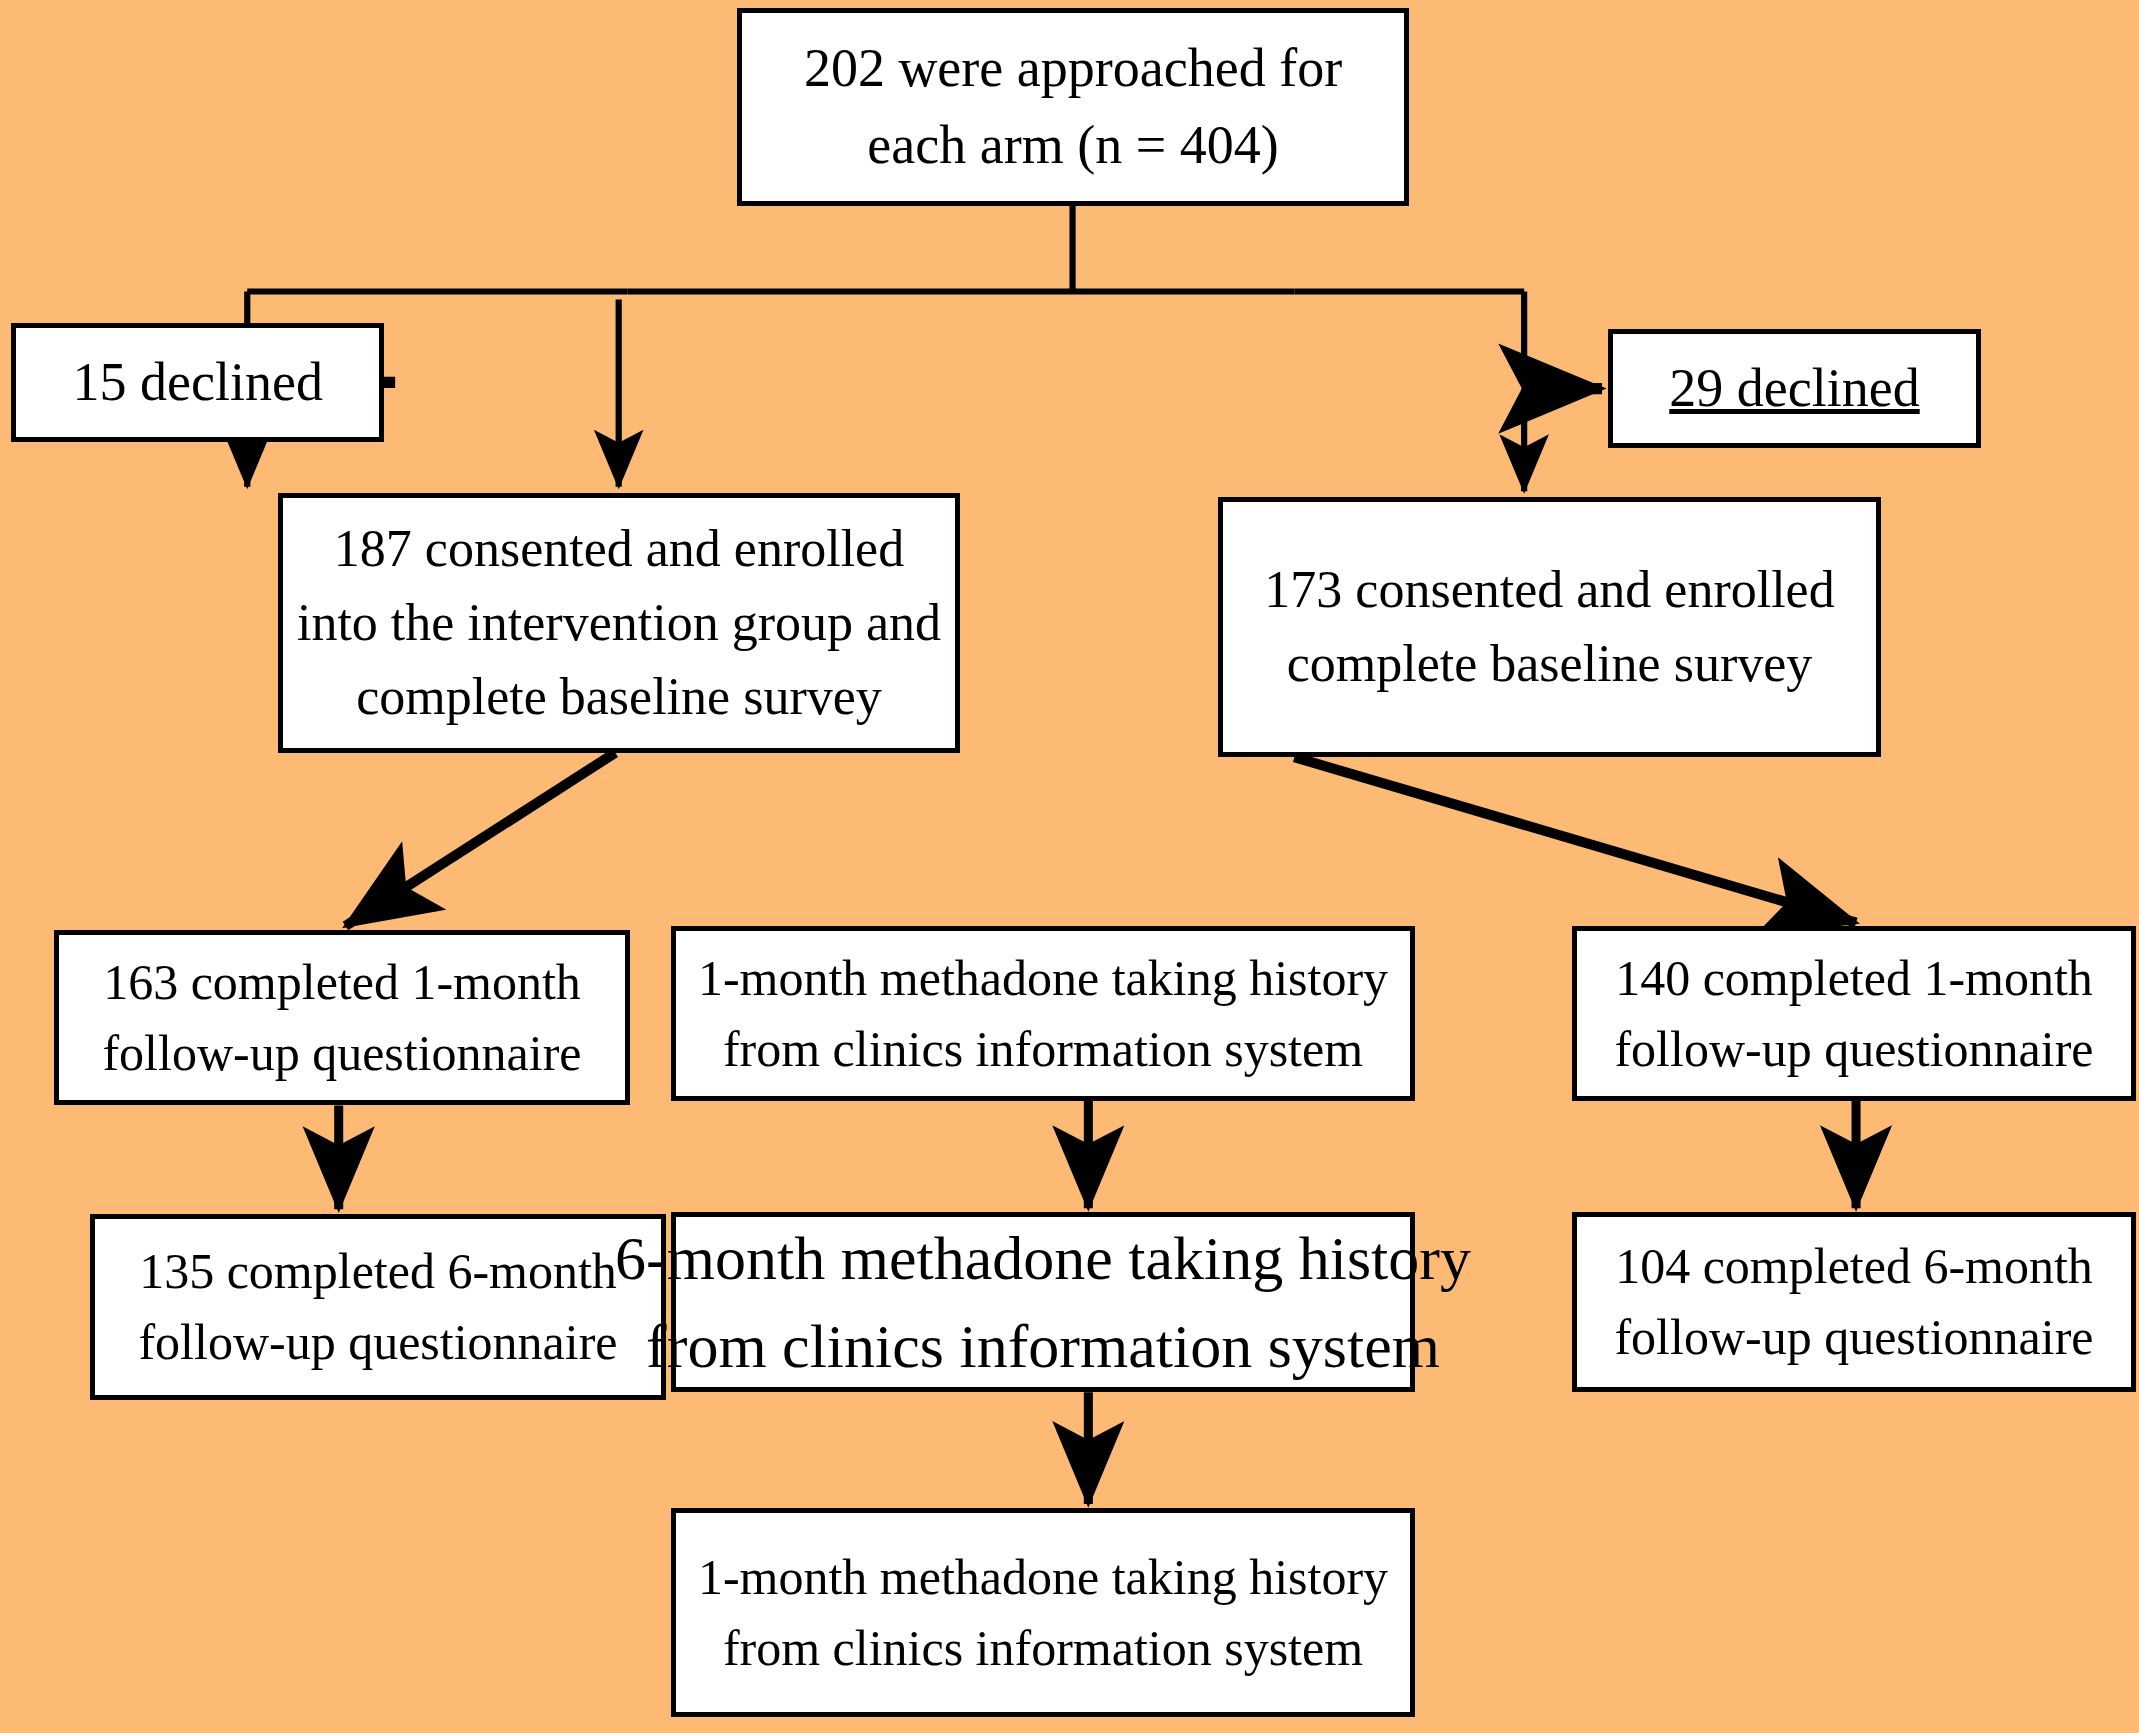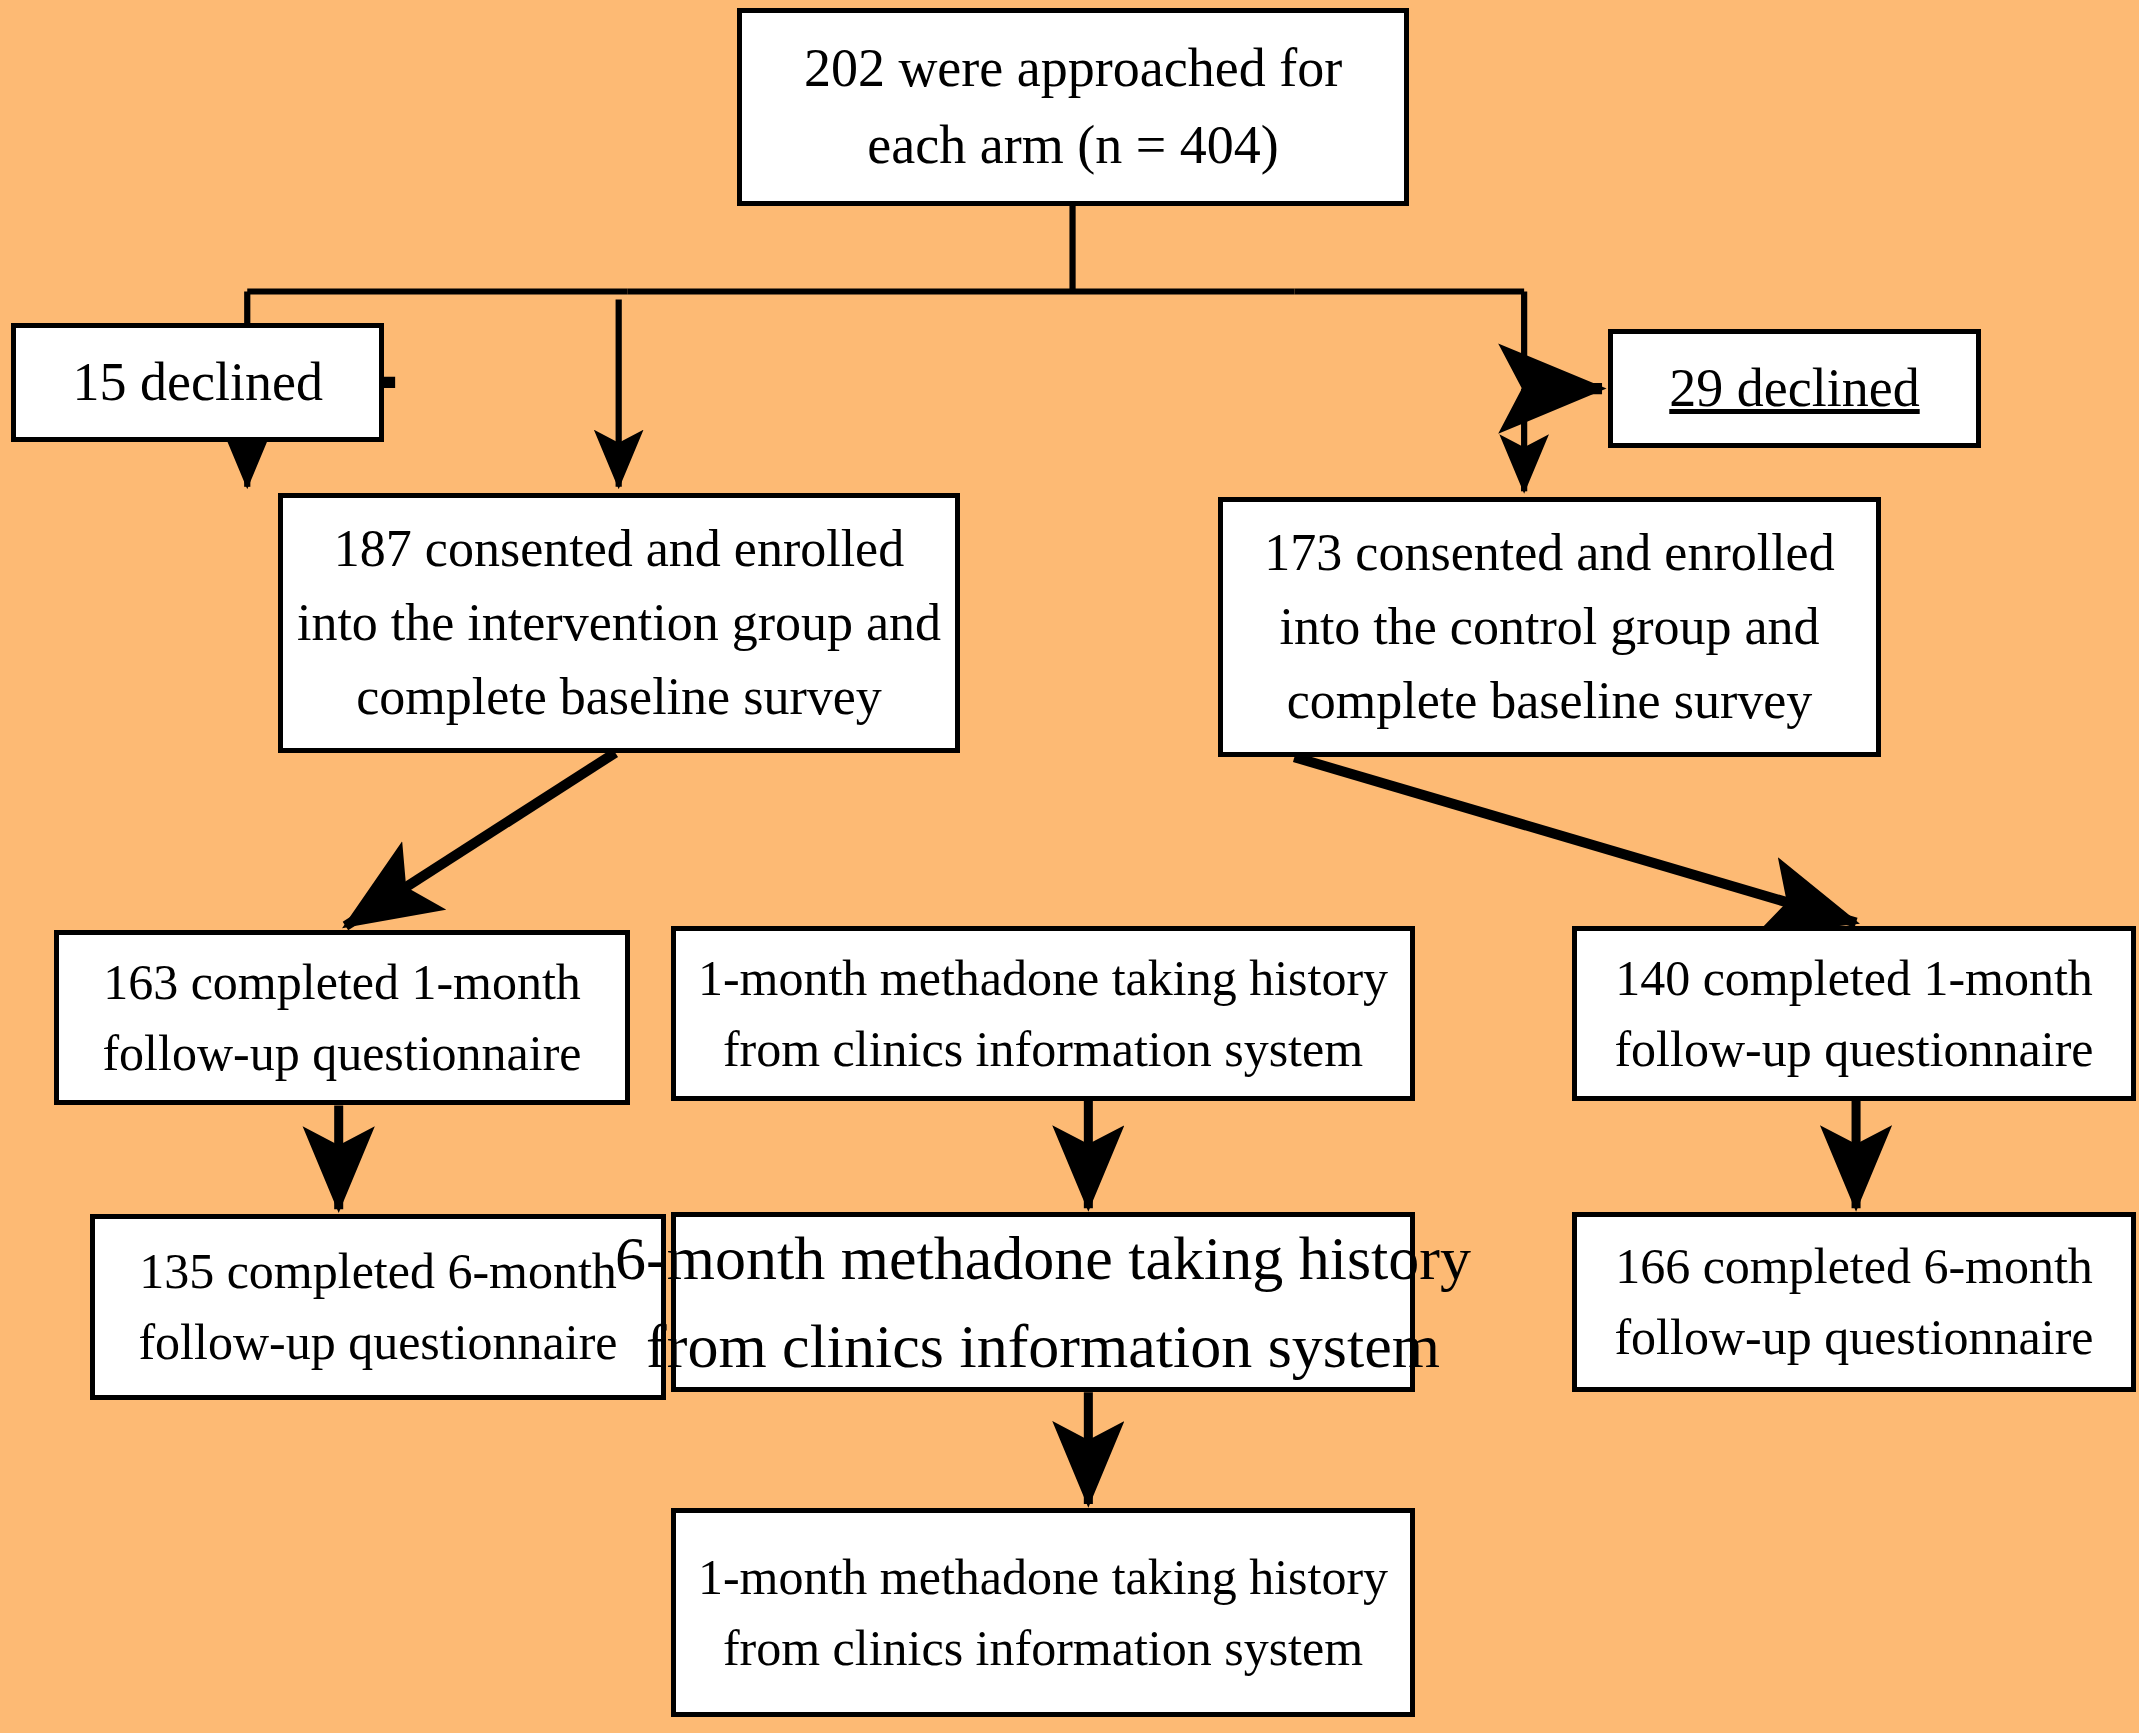--- a/index.html
+++ b/index.html
@@ -159,21 +159,20 @@
   </div>
 
   <div class="node" id="box-intervention">
     <span class="line">187 consented and enrolled</span>
     <span class="line">into the intervention group and</span>
     <span class="line">complete baseline survey</span>
   </div>
 
   <div class="node" id="box-control">
     <span class="line">173 consented and enrolled</span>
-    <span class="line">into the control group and</span>
     <span class="line">complete baseline survey</span>
   </div>
 
   <div class="node" id="box-fu1-left">
     <span class="line">163 completed 1-month</span>
     <span class="line">follow-up questionnaire</span>
   </div>
 
   <div class="node" id="box-meth1-mid">
     <span class="line">1-month methadone taking history</span>
@@ -189,21 +188,21 @@
     <span class="line">135 completed 6-month</span>
     <span class="line">follow-up questionnaire</span>
   </div>
 
   <div class="node" id="box-meth6-mid">
     <span class="line">6-month methadone taking history</span>
     <span class="line">from clinics information system</span>
   </div>
 
   <div class="node" id="box-fu6-right">
-    <span class="line">166 completed 6-month</span>
+    <span class="line">104 completed 6-month</span>
     <span class="line">follow-up questionnaire</span>
   </div>
 
   <div class="node" id="box-meth1-bottom">
     <span class="line">1-month methadone taking history</span>
     <span class="line">from clinics information system</span>
   </div>
 
 </div>
 

